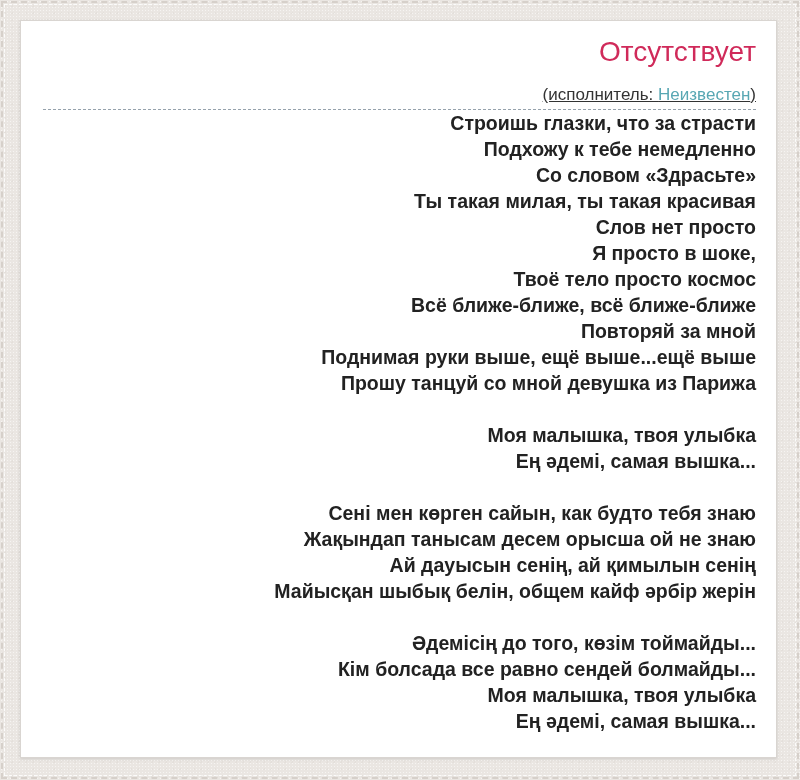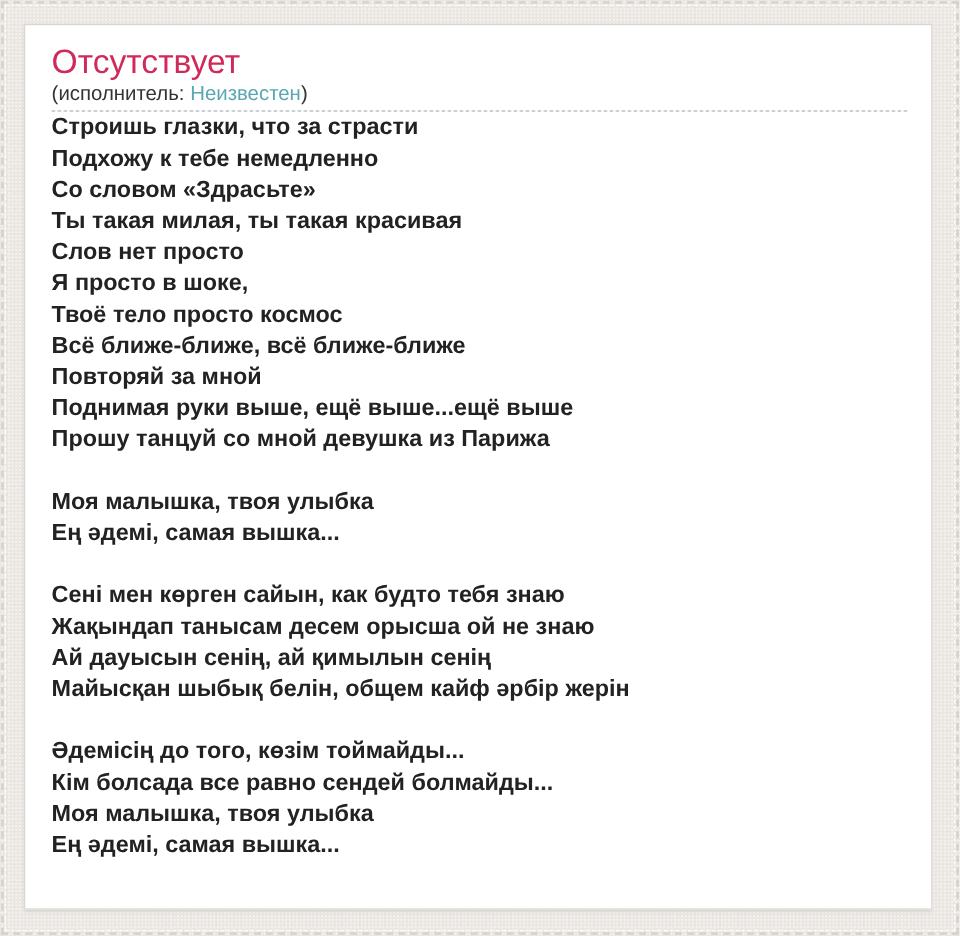--- a/index.html
+++ b/index.html
@@ -1,15 +1,15 @@
 <!DOCTYPE html>
 <html><head>
 <meta charset="utf-8">
 <style>
-  * { box-sizing: border-box; }
+  * { box-sizing: border-box; text-align: right; }
   html, body {
     margin: 0;
     padding: 0;
     width: 800px;
     height: 780px;
     font-family: "Liberation Sans", sans-serif;
   }
   body {
     position: relative;
     background-color: #eae6e2;
@@ -48,24 +48,25 @@
     padding-bottom: 4px;
   }
   .song-title {
     margin: 0;
     font-size: 28px;
     line-height: 30px;
     font-weight: normal;
     color: #d02a5a;
   }
   .artist-line {
-    margin-top: 1px;
+    margin-top: 18px;
     font-size: 17px;
     line-height: 20px;
     color: #333333;
+    text-decoration: underline;
   }
   .artist-link {
     color: #58a7b3;
     text-decoration: none;
     cursor: pointer;
   }
   .lyrics {
     font-size: 19.5px;
     line-height: 26px;
     font-weight: bold;

